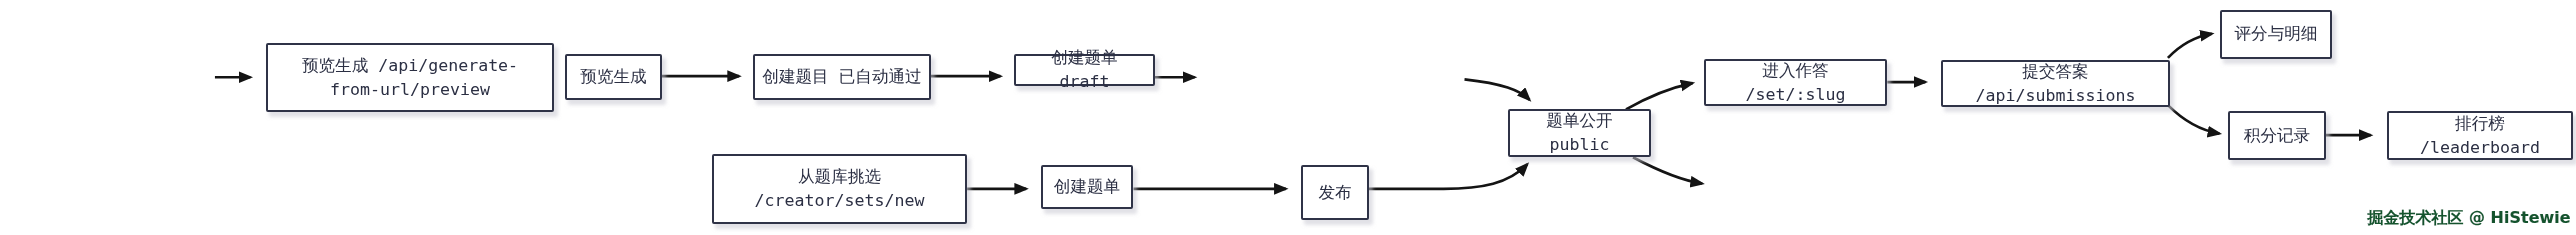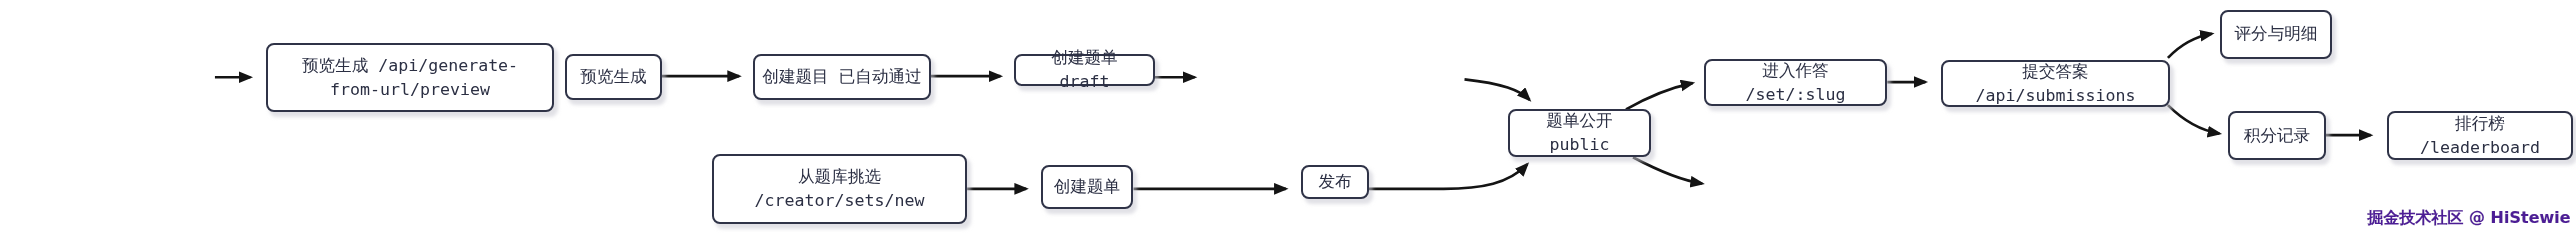--- a/index.html
+++ b/index.html
@@ -9,40 +9,40 @@
     background:#ffffff;
     overflow:hidden;
     font-family:"DejaVu Sans","Liberation Sans",sans-serif;
   }
   #edges{position:absolute;left:0;top:0;width:2576px;height:235px;}
   .node{
     position:absolute;
     box-sizing:border-box;
     background:#ffffff;
     border:2.1px solid #2f3347;
-    border-radius:8px;
+    border-radius:2px;
     box-shadow:3.8px 4.3px 3.8px rgba(200,200,210,0.55);
     display:flex;align-items:center;justify-content:center;
     text-align:center;
     z-index:2;
   }
   .node-label{
     color:#2b2f43;
     font-size:16.6px;
     line-height:1.42;
     white-space:pre-line;
     padding:0 5.4px;
     font-family:"DejaVu Sans Mono","DejaVu Sans",sans-serif;
   }
   .watermark{
     position:absolute;
     right:5.4px;top:208px;
     font-size:16px;
     font-weight:bold;
-    color:#4c1d95;
+    color:#14532d;
     text-shadow:1.1px 1.1px 0.5px #ffffff,-0.5px -0.5px 0.5px rgba(130,130,138,0.45);
     z-index:3;
     white-space:nowrap;
   }
 </style>
 </head>
 <body>
 
 <div id="canvas">
 
@@ -116,21 +116,21 @@
 
   <div class="node" style="left:712px;top:154px;width:255px;height:70px">
     <span class="node-label">从题库挑选
 /creator/sets/new</span>
   </div>
 
   <div class="node" style="left:1041px;top:165px;width:92px;height:44px">
     <span class="node-label">创建题单</span>
   </div>
 
-  <div class="node" style="left:1301px;top:165px;width:68px;height:34px">
+  <div class="node" style="left:1301px;top:165px;width:68px;height:55px">
     <span class="node-label">发布</span>
   </div>
 
 
   <div class="watermark">掘金技术社区 @ HiStewie</div>
 
 </div>
 
 
 </body></html>

